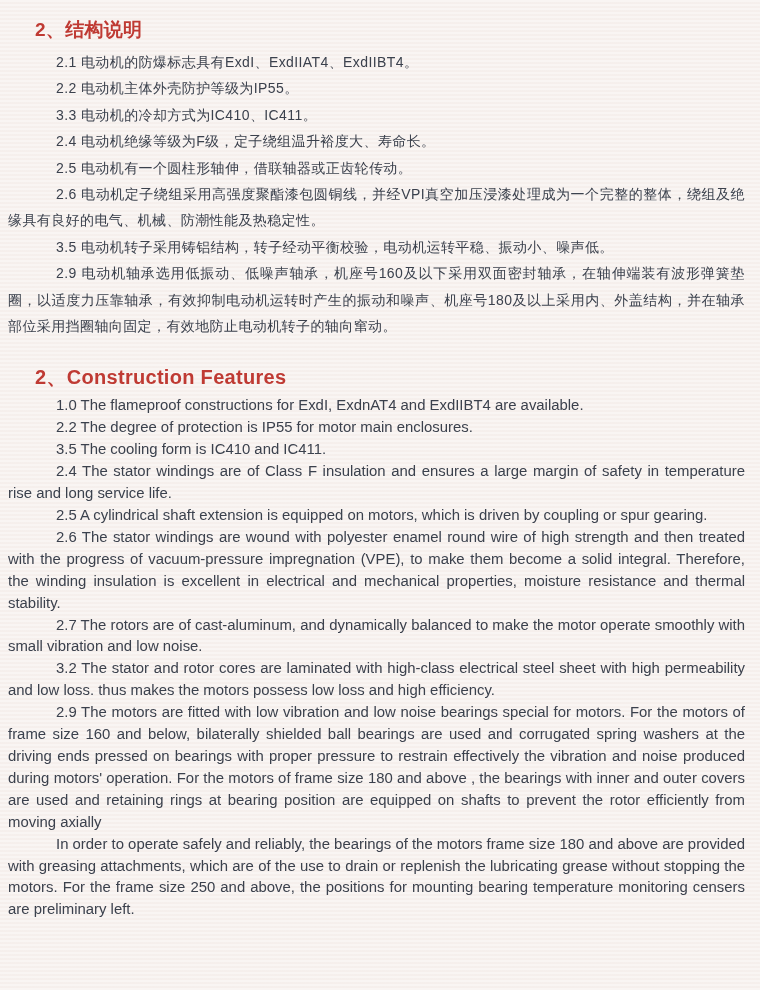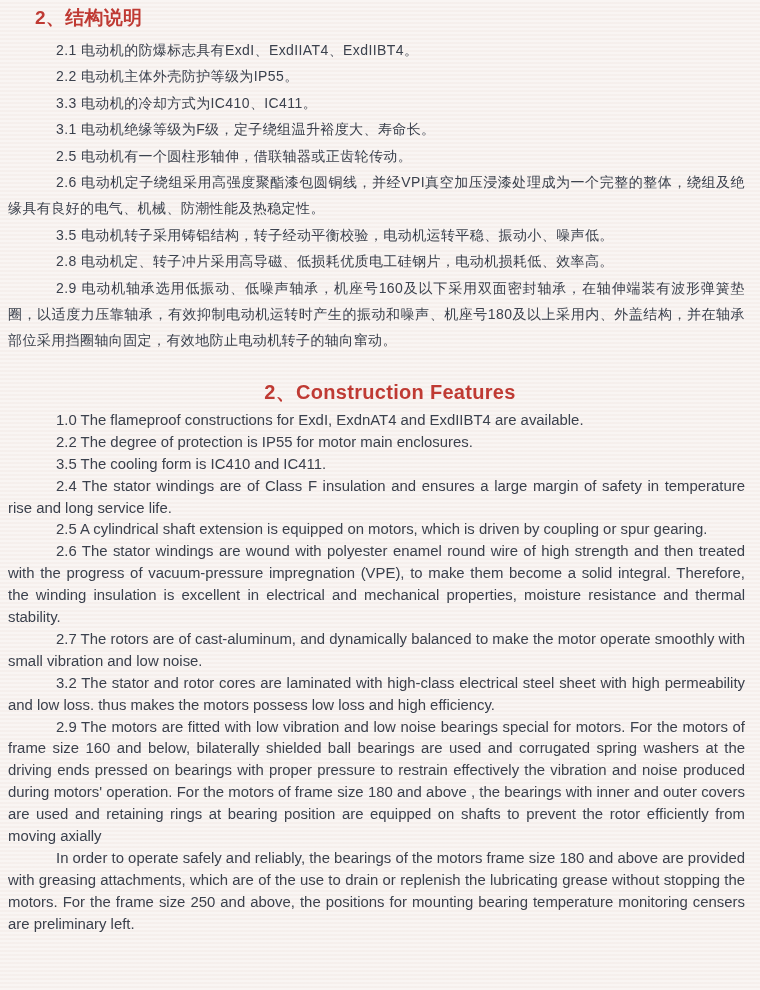--- a/index.html
+++ b/index.html
@@ -17,35 +17,34 @@
   .page {
     width: 760px;
     height: 990px;
     overflow: hidden;
     background-color: var(--bg);
     background-image: repeating-linear-gradient(
       to bottom,
       rgba(255,255,255,0.20) 0px, rgba(255,255,255,0.20) 2px,
       rgba(235,222,219,0.18) 2px, rgba(235,222,219,0.18) 4px
     );
-    padding: 6px 15px 0 8px;
+    padding: 18px 15px 0 8px;
   }
   .sec-title {
     margin: 0 0 7px 27px;
     color: var(--heading);
     font-weight: bold;
     font-size: 19px;
     line-height: 24px;
     letter-spacing: 0.3px;
   }
   .sec-title.en {
     font-size: 20px;
     margin-top: 26px;
     margin-bottom: 6px;
-    text-align: center;
   }
   .cn-body p {
     margin: 0;
     font-size: 14px;
     line-height: 26.4px;
     color: var(--text);
     text-align: justify;
     text-indent: 48px;
     letter-spacing: 0.4px;
   }
@@ -62,25 +61,24 @@
 <body>
 
 <div class="page">
 
   <h2 class="sec-title cn">2、结构说明</h2>
 
   <div class="cn-body">
     <p>2.1 电动机的防爆标志具有ExdI、ExdIIAT4、ExdIIBT4。</p>
     <p>2.2 电动机主体外壳防护等级为IP55。</p>
     <p>3.3 电动机的冷却方式为IC410、IC411。</p>
-    <p>3.1 电动机绝缘等级为F级，定子绕组温升裕度大、寿命长。</p>
+    <p>2.4 电动机绝缘等级为F级，定子绕组温升裕度大、寿命长。</p>
     <p>2.5 电动机有一个圆柱形轴伸，借联轴器或正齿轮传动。</p>
     <p>2.6 电动机定子绕组采用高强度聚酯漆包圆铜线，并经VPI真空加压浸漆处理成为一个完整的整体，绕组及绝缘具有良好的电气、机械、防潮性能及热稳定性。</p>
     <p>3.5 电动机转子采用铸铝结构，转子经动平衡校验，电动机运转平稳、振动小、噪声低。</p>
-    <p>2.8 电动机定、转子冲片采用高导磁、低损耗优质电工硅钢片，电动机损耗低、效率高。</p>
     <p>2.9 电动机轴承选用低振动、低噪声轴承，机座号160及以下采用双面密封轴承，在轴伸端装有波形弹簧垫圈，以适度力压靠轴承，有效抑制电动机运转时产生的振动和噪声、机座号180及以上采用内、外盖结构，并在轴承部位采用挡圈轴向固定，有效地防止电动机转子的轴向窜动。</p>
   </div>
 
   <h2 class="sec-title en">2、Construction Features</h2>
 
   <div class="en-body">
     <p>1.0 The flameproof constructions for ExdI, ExdnAT4 and ExdIIBT4 are available.</p>
     <p>2.2 The degree of protection is IP55 for motor main enclosures.</p>
     <p>3.5 The cooling form is IC410 and IC411.</p>
     <p>2.4 The stator windings are of Class F insulation and ensures a large margin of safety in temperature rise and long service life.</p>

